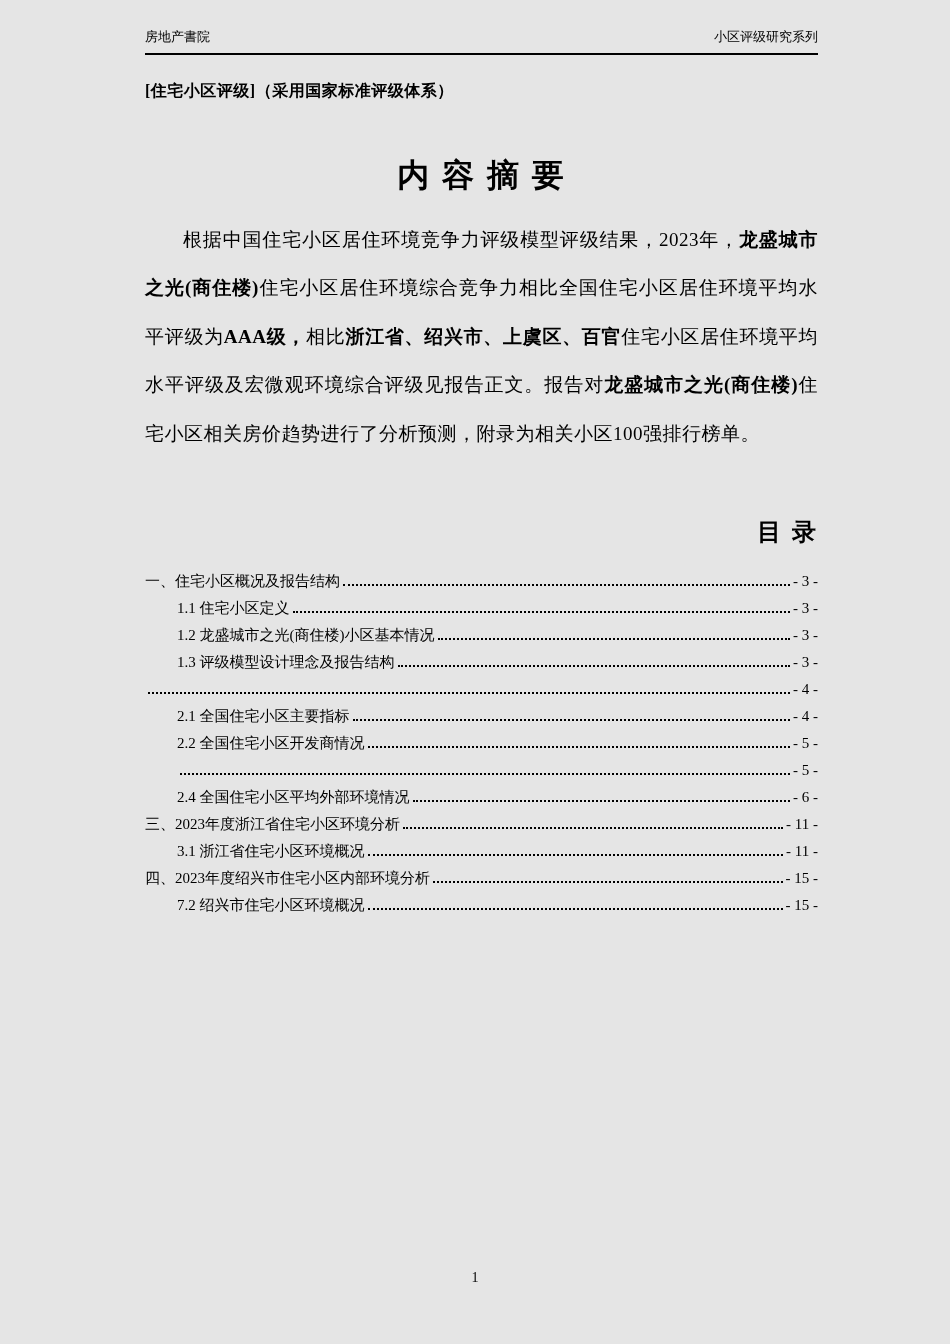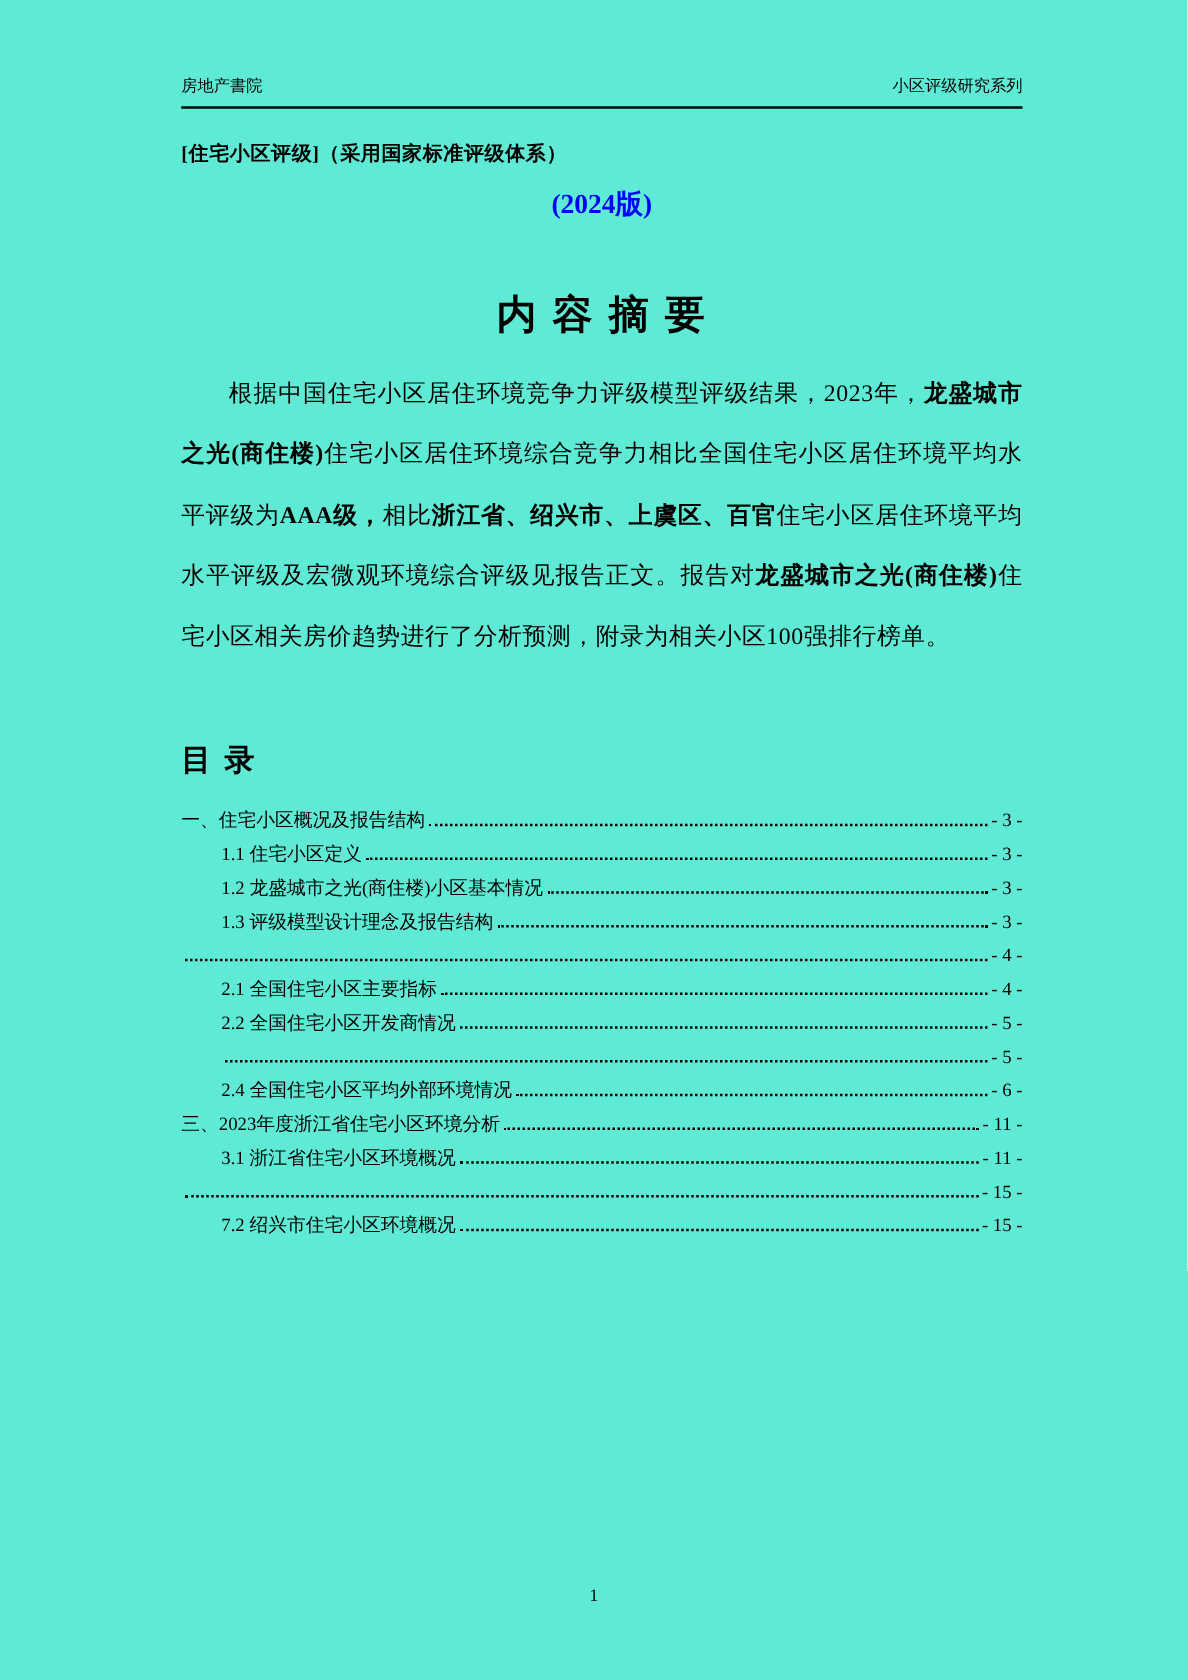--- a/index.html
+++ b/index.html
@@ -1,23 +1,23 @@
 <!DOCTYPE html>
 <html><head>
 <meta charset="utf-8">
 <style>
   html, body { margin: 0; padding: 0; background: #ffffff; }
   .page {
     position: relative;
     width: 950px;
     height: 1344px;
     margin: 0 auto;
-    background: #5eead4;
+    background: #e5e5e5;
     box-sizing: border-box;
-    padding: 60px 132px 0 145px;
+    padding: 28px 132px 0 145px;
     font-family: "Liberation Serif", "DejaVu Serif", serif;
     color: #000000;
     overflow: hidden;
   }
 
   
   .doc-header {
     display: flex;
     justify-content: space-between;
     align-items: flex-end;
@@ -70,21 +70,21 @@
     line-height: 2.55;
     text-align: justify;
     text-indent: 2em;
     letter-spacing: 0.5px;
   }
   .summary-paragraph .bold { font-weight: bold; }
 
   
   .toc-heading {
     margin-top: 58px;
-    text-align: left;
+    text-align: right;
     font-size: 24px;
     font-weight: bold;
     font-family: "Liberation Sans", "DejaVu Sans", sans-serif;
     letter-spacing: 2px;
   }
   .toc-list {
     margin-top: 20px;
     font-size: 15px;
   }
   .toc-row {
@@ -118,21 +118,20 @@
 
 <div class="page">
 
   <div class="doc-header">
     <span>房地产書院</span>
     <span>小区评级研究系列</span>
   </div>
 
   <div class="tagline">[住宅小区评级]（采用国家标准评级体系）</div>
 
-  <div class="title-edition">(2024版)</div>
 
   <div class="summary-heading">内 容 摘 要</div>
   <div class="summary-paragraph"><span>根据中国住宅小区居住环境竞争力评级模型评级结果，2023年，</span><span class="bold">龙盛城市之光(商住楼)</span><span>住宅小区居住环境综合竞争力相比全国住宅小区居住环境平均水平评级为</span><span class="bold">AAA级，</span><span>相比</span><span class="bold">浙江省、绍兴市、上虞区、百官</span><span>住宅小区居住环境平均水平评级及宏微观环境综合评级见报告正文。报告对</span><span class="bold">龙盛城市之光(商住楼)</span><span>住宅小区相关房价趋势进行了分析预测，附录为相关小区100强排行榜单。</span></div>
 
   <div class="toc-heading">目 录</div>
   <div class="toc-list">
       <div class="toc-row level-1">
         <span class="toc-title">一、住宅小区概况及报告结构</span>
         <span class="toc-dots"></span>
         <span class="toc-page">- 3 -</span>
@@ -179,20 +178,21 @@
         <span class="toc-title">三、2023年度浙江省住宅小区环境分析</span>
         <span class="toc-dots"></span>
         <span class="toc-page">- 11 -</span>
       </div>
       <div class="toc-row level-2">
         <span class="toc-title">3.1 浙江省住宅小区环境概况</span>
         <span class="toc-dots"></span>
         <span class="toc-page">- 11 -</span>
       </div>
       <div class="toc-row level-1">
+        <span class="toc-title">四、2023年度绍兴市住宅小区内部环境分析</span>
         <span class="toc-dots"></span>
         <span class="toc-page">- 15 -</span>
       </div>
       <div class="toc-row level-2">
         <span class="toc-title">7.2 绍兴市住宅小区环境概况</span>
         <span class="toc-dots"></span>
         <span class="toc-page">- 15 -</span>
       </div>
     </div>
 

